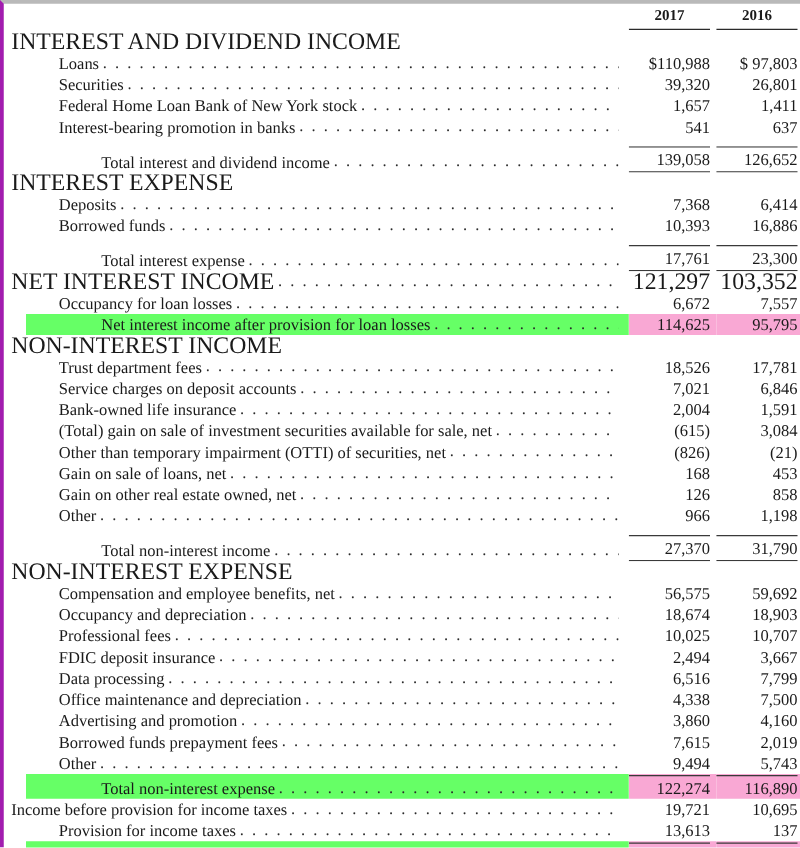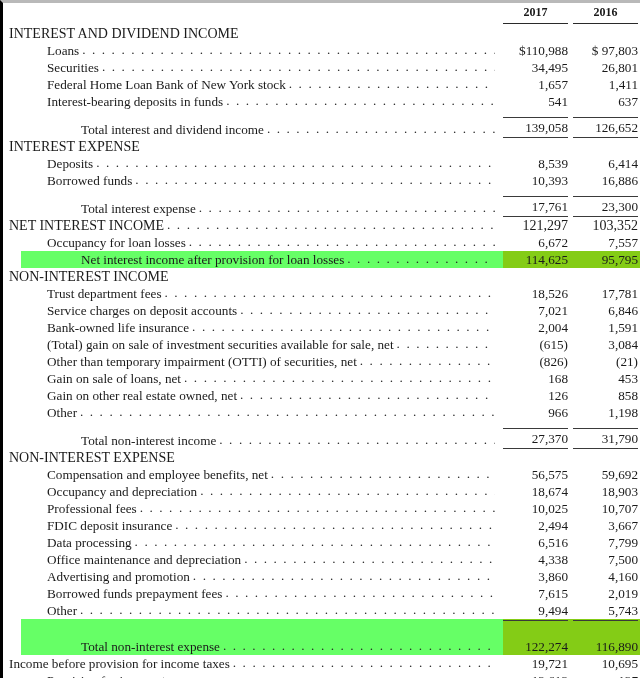--- a/index.html
+++ b/index.html
@@ -8,21 +8,21 @@
     font-family:"Liberation Serif","DejaVu Serif",serif;
     color:#1a1a1a;
     -webkit-font-smoothing:antialiased;
   }
   #page{
     position:relative;
     width:640px;height:678px;
     box-sizing:border-box;
     background:#fff;
     border-top:3px solid #b9b9b9;
-    border-left:3px solid #000000;
+    border-left:3px solid #a21caf;
     padding-left:4px;
   }
   table.stmt{
     width:636px;
     border-collapse:collapse;
     table-layout:fixed;
     font-size:13.2px;
   }
   col.c-label{width:496px;}
   col.c-y1{width:70px;}
@@ -72,27 +72,27 @@
 
   
   td.num{
     text-align:right;
     padding-right:5px;
     font-variant-numeric:tabular-nums;
   }
   td.num .nval{display:inline-block;}
 
   
-  tr.section td{font-size:14px;}
+  tr.section td{font-size:19px;}
 
   
   td.rule-top .nval{
     display:block;
     border-top:1px solid #3a3a3a;
-    padding-top:17px;
+    padding-top:1px;
     margin-top:1px;
   }
   td.rule-dbl .nval{
     display:block;
     border-top:1px solid #3a3a3a;
     border-bottom:1px solid #3a3a3a;
     padding-top:1px;
     padding-bottom:1px;
   }
 
@@ -107,21 +107,21 @@
   }
   tr.hdr td.yr .yr-inner{
     display:block;
     border-bottom:1px solid #2a2a2a;
     padding-bottom:2px;
   }
   tr.spacer-sm{height:7px;}
   tr.spacer-sm td{line-height:7px;}
 
   
-  tr.hl td{background:#84cc16;}
+  tr.hl td{background:#f9a8d4;}
   tr.hl td.label{background:#66ff66;}
   tr.hl > td.label{
     background:linear-gradient(to right,#ffffff 0,#ffffff 14px,#66ff66 14px,#66ff66 100%);
   }
 </style>
 </head>
 <body>
 
 <div id="page">
   <table class="stmt">
@@ -160,37 +160,37 @@
           <td class="num"><span class="nval">$110,988</span></td>
           <td class="num"><span class="nval">$  97,803</span></td>
         </tr>
         <tr class="row">
           <td class="label ind-1">
             <div class="lbl-wrap">
               <span class="lbl-text">Securities</span>
               <span class="leader"></span>
             </div>
           </td>
-          <td class="num"><span class="nval">34,495</span></td>
+          <td class="num"><span class="nval">39,320</span></td>
           <td class="num"><span class="nval">26,801</span></td>
         </tr>
         <tr class="row">
           <td class="label ind-1">
             <div class="lbl-wrap">
               <span class="lbl-text">Federal Home Loan Bank of New York stock</span>
               <span class="leader"></span>
             </div>
           </td>
           <td class="num"><span class="nval">1,657</span></td>
           <td class="num"><span class="nval">1,411</span></td>
         </tr>
         <tr class="row">
           <td class="label ind-1">
             <div class="lbl-wrap">
-              <span class="lbl-text">Interest-bearing deposits in funds</span>
+              <span class="lbl-text">Interest-bearing promotion in banks</span>
               <span class="leader"></span>
             </div>
           </td>
           <td class="num"><span class="nval">541</span></td>
           <td class="num"><span class="nval">637</span></td>
         </tr>
         <tr class="spacer-sm">
           <td colspan="3" style="height: 7px; line-height: 7px;"></td>
         </tr>
         <tr class="row">
@@ -217,21 +217,21 @@
           <td class="num"><span class="nval"></span></td>
           <td class="num"><span class="nval"></span></td>
         </tr>
         <tr class="row">
           <td class="label ind-1">
             <div class="lbl-wrap">
               <span class="lbl-text">Deposits</span>
               <span class="leader"></span>
             </div>
           </td>
-          <td class="num"><span class="nval">8,539</span></td>
+          <td class="num"><span class="nval">7,368</span></td>
           <td class="num"><span class="nval">6,414</span></td>
         </tr>
         <tr class="row">
           <td class="label ind-1">
             <div class="lbl-wrap">
               <span class="lbl-text">Borrowed funds</span>
               <span class="leader"></span>
             </div>
           </td>
           <td class="num"><span class="nval">10,393</span></td>

